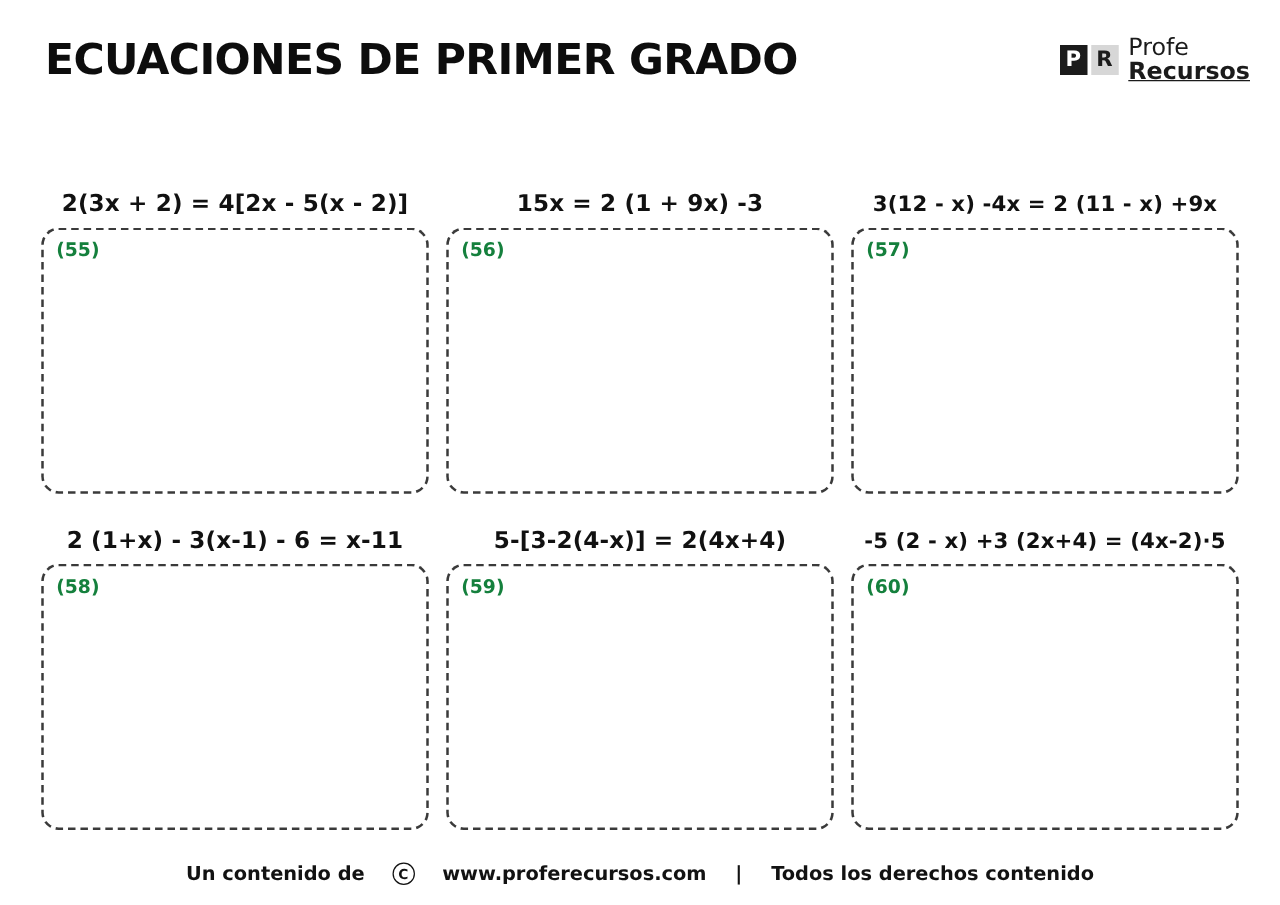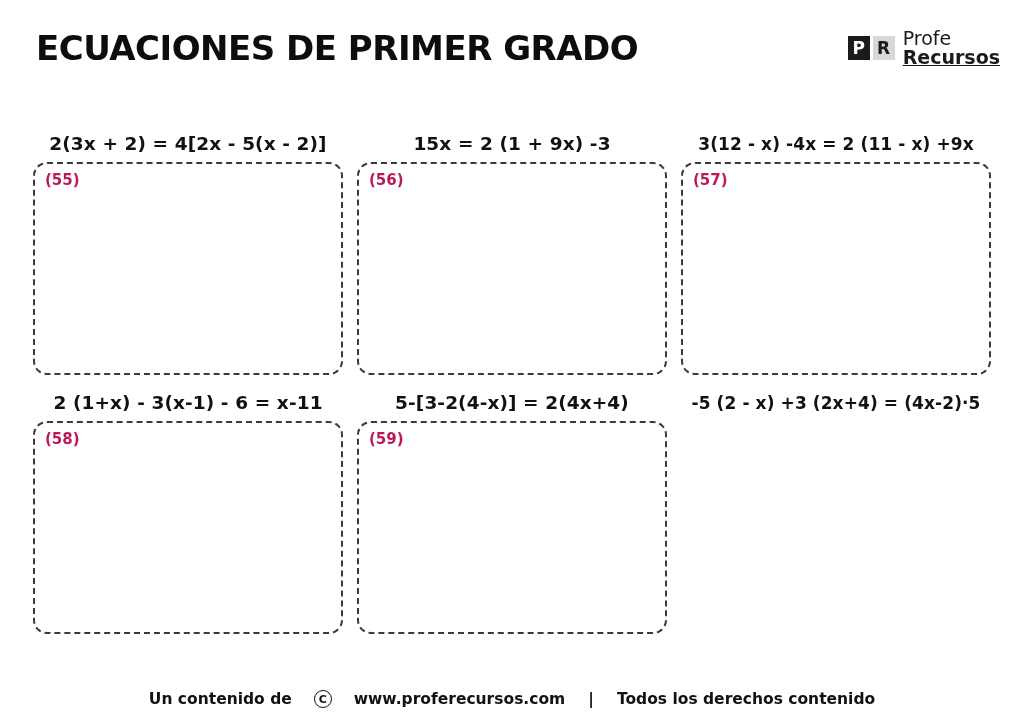--- a/index.html
+++ b/index.html
@@ -84,20 +84,21 @@
   .sheet {
     position: absolute;
     top: 126px;
     left: 33px;
     width: 958px;
   }
   .row {
     display: flex;
     gap: 14px;
     margin-bottom: 10px;
+    margin-top: 20px;
   }
   .cell {
     width: 310px;
     display: flex;
     flex-direction: column;
   }
   .equation {
     text-align: center;
     font-size: 18.5px;
     font-weight: 600;
@@ -117,21 +118,21 @@
     border-radius: 14px;
     background: #ffffff;
     box-sizing: border-box;
   }
   .box-number {
     position: absolute;
     top: 7px;
     left: 10px;
     font-size: 15px;
     font-weight: 600;
-    color: #be185d;
+    color: #15803d;
   }
 
   
   .footer {
     position: absolute;
     bottom: 16px;
     left: 0;
     width: 100%;
     display: flex;
     align-items: center;
@@ -219,20 +220,23 @@
 
     <div class="cell">
       <div class="equation">5-[3-2(4-x)] = 2(4x+4)</div>
       <div class="answer-box">
         <span class="box-number">(59)</span>
       </div>
     </div>
 
     <div class="cell">
       <div class="equation small">-5 (2 - x) +3 (2x+4) = (4x-2)·5</div>
+      <div class="answer-box">
+        <span class="box-number">(60)</span>
+      </div>
     </div>
 
   </div>
 
 </div>
 
 <div class="footer">
   <span>Un contenido de</span>
   <span class="copy-icon">C</span>
   <a href="#">www.proferecursos.com</a>

